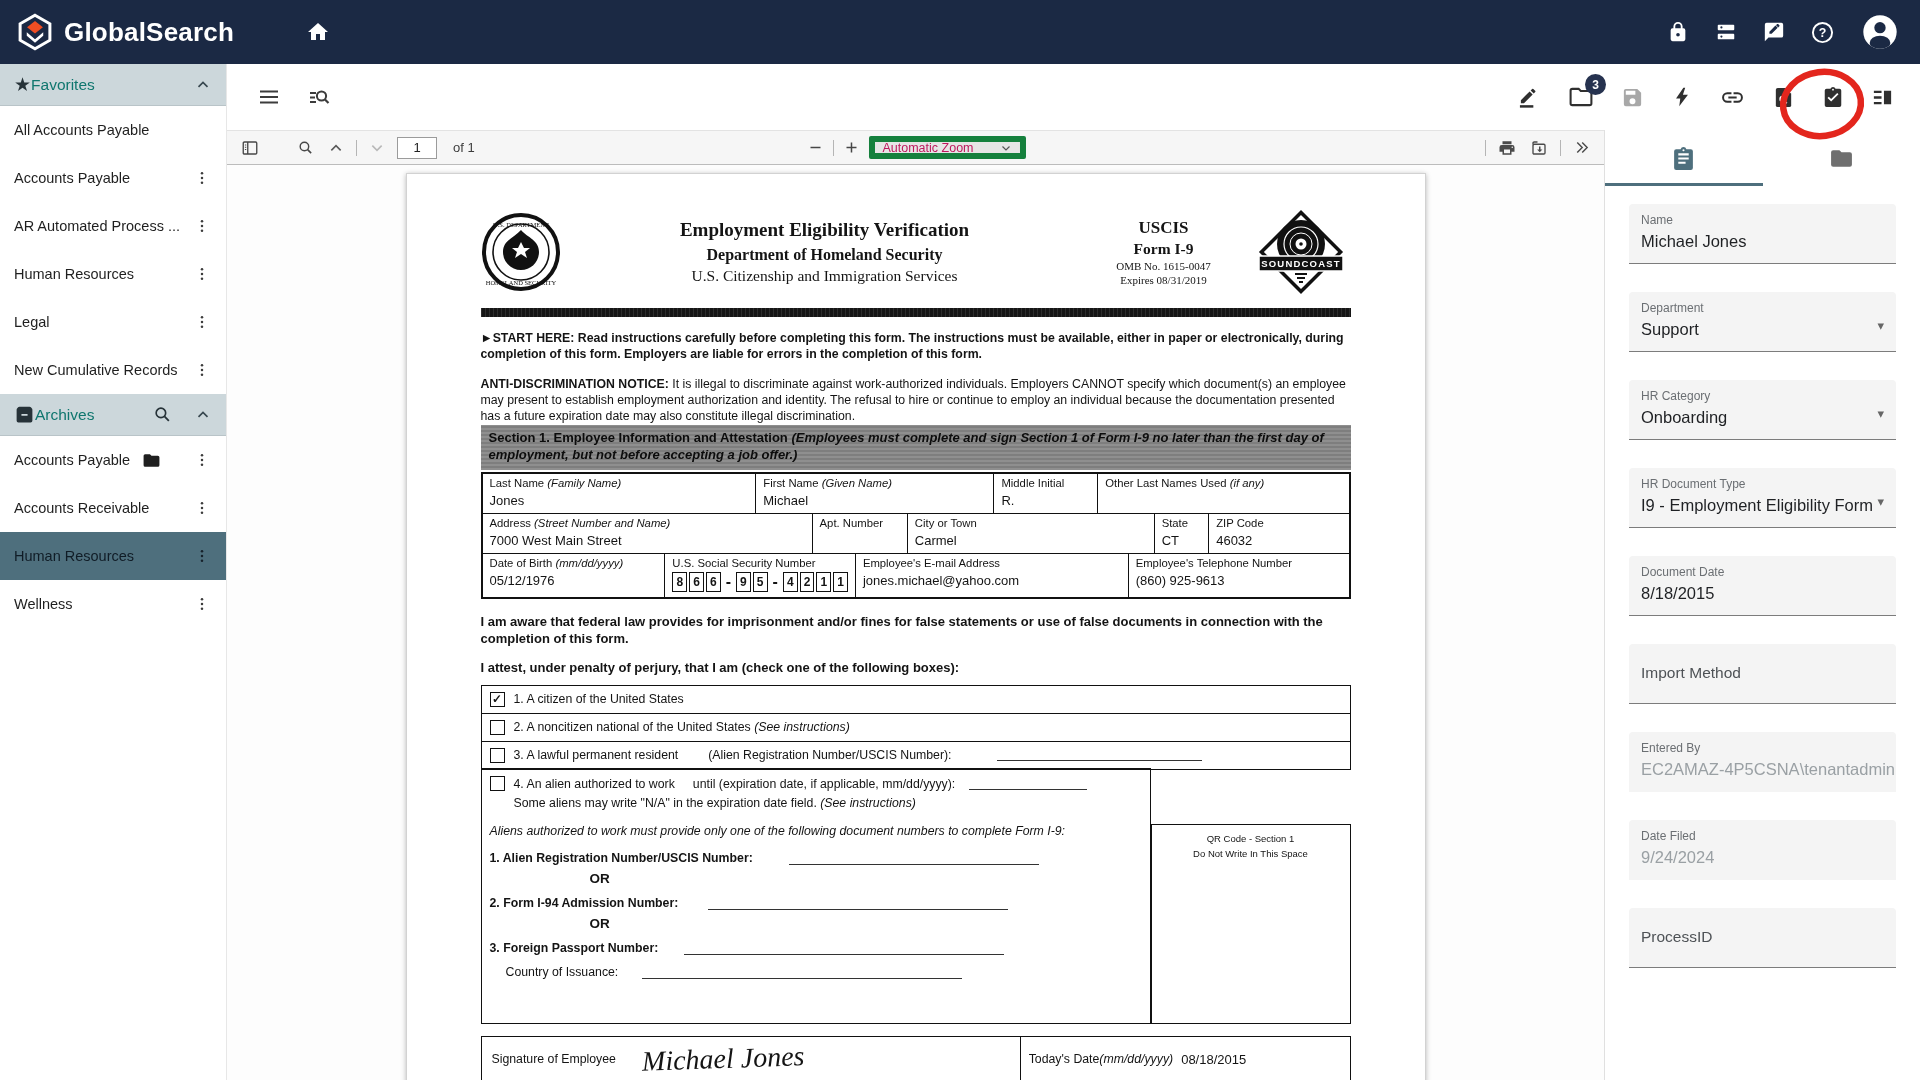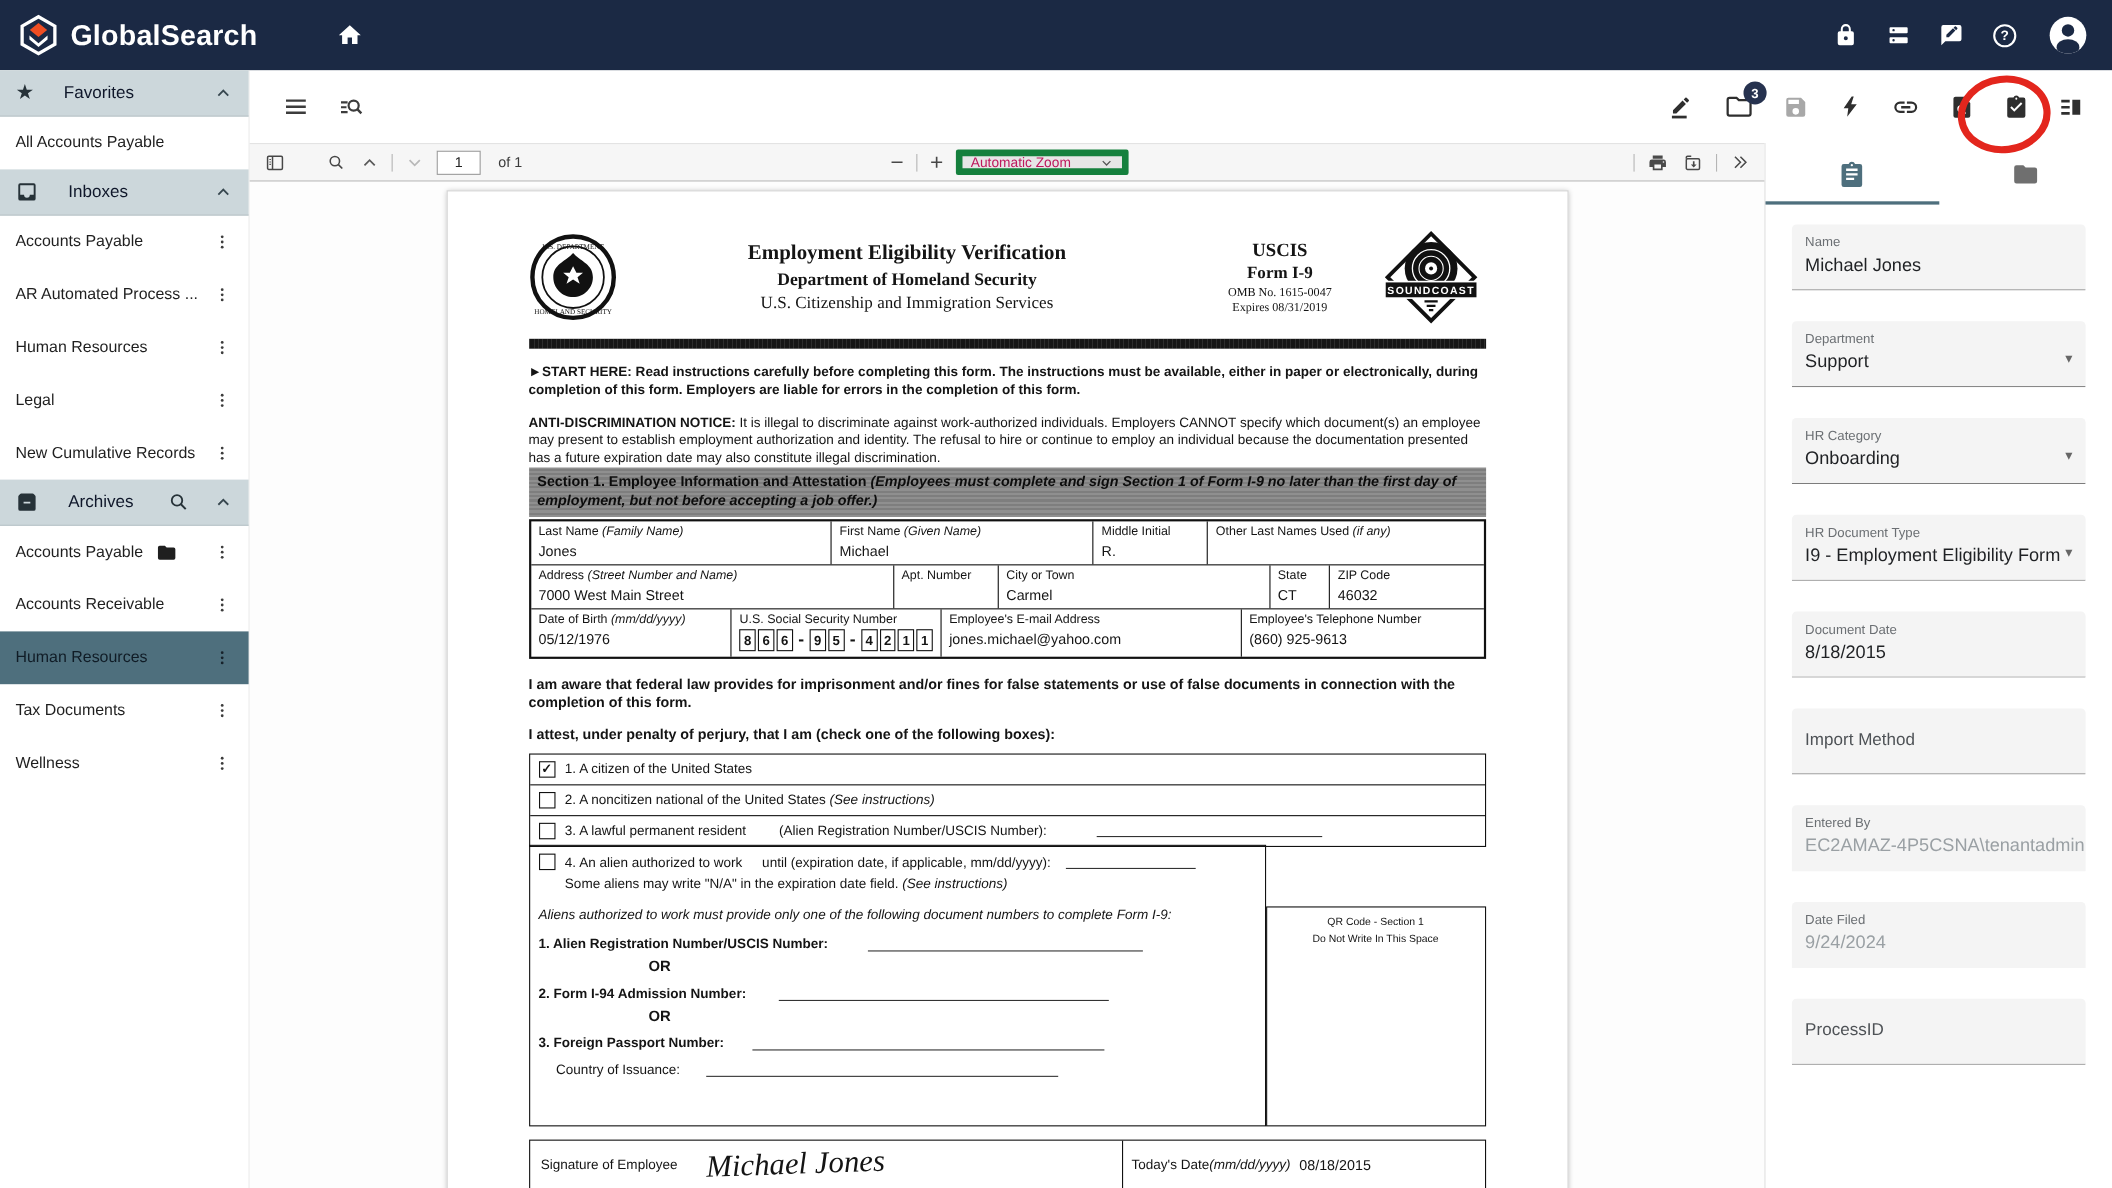--- a/index.html
+++ b/index.html
@@ -14,21 +14,21 @@
   .nav-right { margin-left:auto; display:flex; align-items:center; gap:26px; }
   .nav-ic { display:block; }
 
   
   .shell { display:flex; height:1016px; }
 
   
   .sidebar { width:227px; background:#fff; flex:0 0 227px; border-right:1px solid #e7e7e7; }
   .side-header { height:42px; background:#ccd7db; display:flex; align-items:center;
     padding:0 14px; border-bottom:1px solid #b9c4c8; cursor:pointer; }
-  .side-header .hd-label { font-size:15.5px; color:#0f172a; margin-left:27px; }
+  .side-header .hd-label { font-size:15.5px; color:#0f766e; margin-left:0; }
   .side-header .hd-right { margin-left:auto; display:flex; align-items:center; gap:22px; }
   .side-item { height:48px; display:flex; align-items:center; padding:0 10px 0 14px; cursor:pointer; }
   .side-item .it-label { font-size:14.5px; color:#1f1f1f; white-space:nowrap; overflow:hidden; }
   .side-item .it-right { margin-left:auto; display:flex; align-items:center; }
   .side-item.selected { background:#4e6f7d; }
   .side-item.selected .it-label { color:#101c26; }
   .folder-inline { margin-left:12px; display:flex; }
   .star-glyph { font-size:19px; color:#263238; line-height:1; }
   .kebab { padding:4px 6px; display:flex; cursor:pointer; }
 
@@ -208,31 +208,20 @@
       <span class="hd-right">
         <svg width="18" height="18" viewBox="0 0 24 24">
             <path d="M6 14.5 12 8.5 18 14.5" fill="none" stroke="#37474f" stroke-width="2.2"></path>
           </svg>
       </span>
     </div>
     <div class="side-item">
       <span class="it-label">All Accounts Payable</span>
     </div>
 
-    <div class="side-header">
-      <svg width="21" height="21" viewBox="0 0 24 24">
-        <path d="M19 3H5a2 2 0 0 0-2 2v14a2 2 0 0 0 2 2h14a2 2 0 0 0 2-2V5a2 2 0 0 0-2-2zm0 12h-4a3 3 0 0 1-6 0H5V5h14v10z" fill="#263238"></path>
-      </svg>
-      <span class="hd-label">Inboxes</span>
-      <span class="hd-right">
-        <svg width="18" height="18" viewBox="0 0 24 24">
-            <path d="M6 14.5 12 8.5 18 14.5" fill="none" stroke="#37474f" stroke-width="2.2"></path>
-          </svg>
-      </span>
-    </div>
 
     <div class="side-item">
       <span class="it-label">Accounts Payable</span>
       <span class="it-right">
           <span class="kebab">
             <svg width="16" height="16" viewBox="0 0 24 24">
               <circle cx="12" cy="5" r="1.9" fill="#3d3d3d"></circle>
               <circle cx="12" cy="12" r="1.9" fill="#3d3d3d"></circle>
               <circle cx="12" cy="19" r="1.9" fill="#3d3d3d"></circle>
             </svg>
@@ -334,32 +323,20 @@
         </span>
     </div>
     <div class="side-item selected">
       <span class="it-label">Human Resources</span>
       <span class="it-right">
           <span class="kebab">
             <svg width="16" height="16" viewBox="0 0 24 24">
               <circle cx="12" cy="5" r="1.9" fill="#17222b"></circle>
               <circle cx="12" cy="12" r="1.9" fill="#17222b"></circle>
               <circle cx="12" cy="19" r="1.9" fill="#17222b"></circle>
-            </svg>
-          </span>
-        </span>
-    </div>
-    <div class="side-item">
-      <span class="it-label">Tax Documents</span>
-      <span class="it-right">
-          <span class="kebab">
-            <svg width="16" height="16" viewBox="0 0 24 24">
-              <circle cx="12" cy="5" r="1.9" fill="#3d3d3d"></circle>
-              <circle cx="12" cy="12" r="1.9" fill="#3d3d3d"></circle>
-              <circle cx="12" cy="19" r="1.9" fill="#3d3d3d"></circle>
             </svg>
           </span>
         </span>
     </div>
     <div class="side-item">
       <span class="it-label">Wellness</span>
       <span class="it-right">
           <span class="kebab">
             <svg width="16" height="16" viewBox="0 0 24 24">
               <circle cx="12" cy="5" r="1.9" fill="#3d3d3d"></circle>

